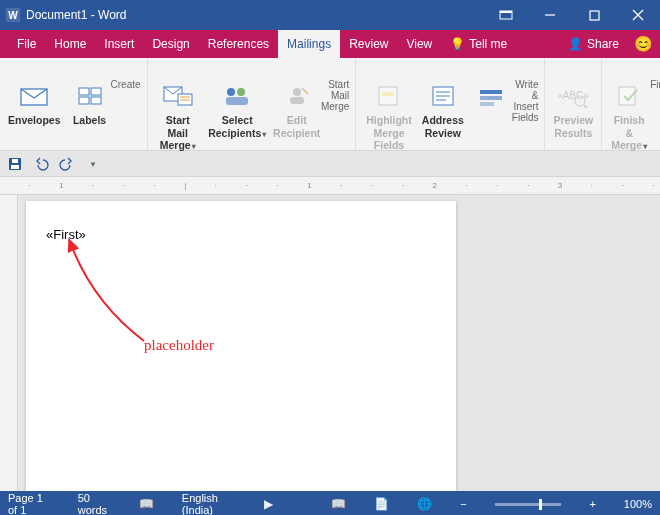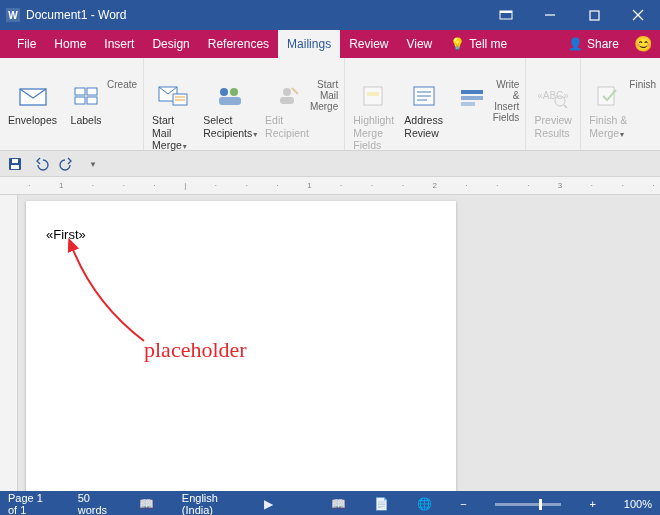--- a/index.html
+++ b/index.html
@@ -21,42 +21,42 @@
 .smile { width: 32px; display: flex; align-items: center; justify-content: center; font-size: 15px; }
 
 
 .ribbon { height: 93px; background: #f3f3f3; border-bottom: 1px solid #d4d4d4; display: flex; }
 .rgroup { border-right: 1px solid #e1e1e1; padding: 20px 6px 1px; display: flex; flex-direction: row; }
 .rgroup:last-child { border-right: none; }
 .rgroup-body { flex: 1; display: flex; align-items: flex-start; gap: 6px; }
 .rgroup-label { font-size: 10px; color: #666; text-align: right; padding: 1px 0; }
 .rbtn { display: flex; flex-direction: column; align-items: center; justify-content: flex-start; min-width: 42px; padding: 2px 2px; cursor: pointer; }
 .rbtn-icon { height: 32px; display: flex; align-items: center; justify-content: center; }
-.rbtn-label { font-size: 10.5px; color: #333; text-align: left; line-height: 1.2; margin-top: 2px; white-space: pre-line; }
+.rbtn-label { font-size: 10.5px; color: #333; text-align: center; line-height: 1.2; margin-top: 2px; white-space: pre-line; font-weight: bold; }
 .rbtn.disabled .rbtn-label { color: #b0b0b0; }
 .rbtn.disabled .rbtn-icon { opacity: 0.45; }
 .dd { font-size: 8px; color: #666; margin-left: 1px; }
 
 
 .qat { height: 26px; background: #e6e6e6; border-bottom: 1px solid #d4d4d4; display: flex; align-items: center; padding: 0 6px; gap: 8px; }
 .qat-btn { width: 18px; height: 18px; display: flex; align-items: center; justify-content: center; font-size: 13px; color: #2b579a; cursor: pointer; }
 
 
 .workspace { display: flex; height: 314px; background: #e6e6e6; }
 .doc-area { flex: 1; display: flex; flex-direction: column; }
 .ruler-h { height: 18px; background: #f3f3f3; border-bottom: 1px solid #d4d4d4; position: relative; font-size: 8px; color: #777; display:flex; align-items:center; padding-left: 28px; overflow: hidden; }
 .doc-body { flex: 1; display: flex; overflow: hidden; }
 .ruler-v { width: 18px; background: #f3f3f3; border-right: 1px solid #d4d4d4; }
 .page-wrap { flex: 1; background: #e6e6e6; position: relative; overflow: hidden; }
 .page { position: absolute; left: 8px; top: 6px; width: 430px; height: 400px; background: #fff; box-shadow: 0 1px 3px rgba(0,0,0,0.25); padding: 24px 20px; }
 .merge-field { font-size: 13px; color: #000; }
 
 
 .annot-svg { position: absolute; left: 28px; top: 32px; pointer-events: none; }
-.annot-text { position: absolute; left: 118px; top: 136px; color: #e8262b; font-family: "Segoe Script", cursive; font-size: 22px; }
+.annot-text { position: absolute; left: 118px; top: 136px; color: #e8262b; font-family: "Segoe Script", cursive; font-size: 15px; }
 
 
 .statusbar { height: 26px; background: #2b579a; color: #fff; display: flex; align-items: center; font-size: 11px; padding: 0 8px; gap: 28px; }
 .sb-spacer { flex: 1; }
 .sb-icon { width: 18px; height: 16px; display:flex; align-items:center; justify-content:center; opacity: .9; font-size: 12px; }
 .zoom-slider { width: 90px; height: 3px; background: rgba(255,255,255,.45); position: relative; }
 .zoom-thumb { position:absolute; left: 44px; top:-4px; width:3px; height:11px; background:#fff; }
 </style>
 </head>
 <body>

